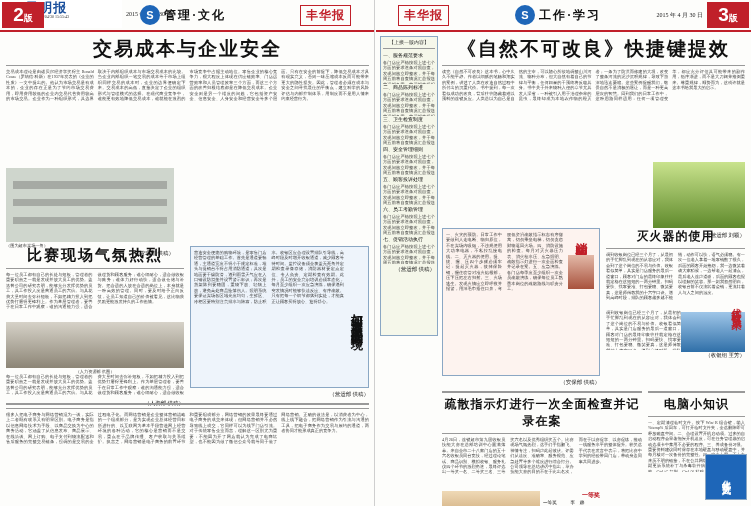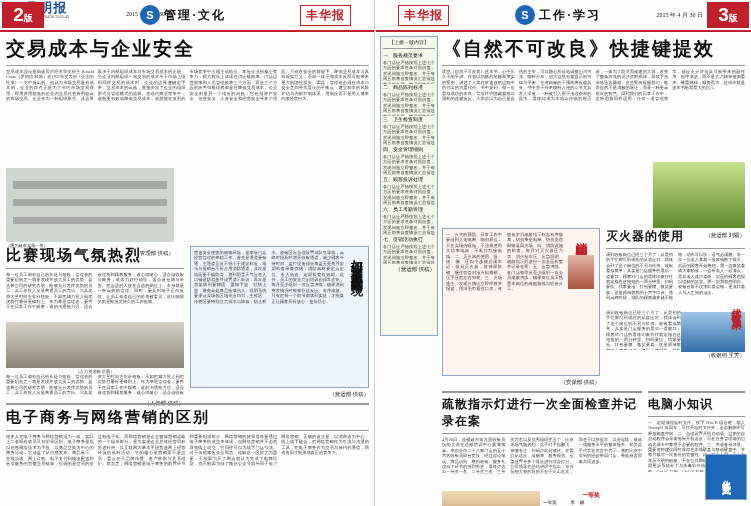--- a/index.html
+++ b/index.html
@@ -52,21 +52,21 @@
     position:absolute;top:5px;
     font-size:12px;font-weight:bold;color:#c0202a;
     letter-spacing:1px;border:1px solid #c0202a;padding:1px 5px;
   }
   .paper-name.l{left:300px;}
   .paper-name.r{left:22px;}
   .mast-date2{position:absolute;right:48px;top:11px;font-size:6px;color:#222;}
 
   
   .hl{
-    text-align:left;font-weight:bold;color:#111;
+    text-align:center;font-weight:bold;color:#111;
     font-family:Liberation Sans, sans-serif;
   }
   .hl-xl{font-size:19px;letter-spacing:2px;}
   .hl-lg{font-size:15px;letter-spacing:2px;}
   .hl-md{font-size:12px;letter-spacing:1px;}
   .hl-sm{font-size:10px;letter-spacing:1px;}
   .byline{font-size:5.5px;text-align:right;color:#222;margin-top:2px;}
   .rule{border-top:1px solid #999;margin:3px 0;}
   .rule-d{border-top:2px double #999;margin:3px 0;}
 
@@ -152,21 +152,20 @@
     <div class="boxed tint" style="position:absolute;left:190px;top:246px;width:179px;height:142px;box-sizing:border-box;padding:3px;">
       <div style="display:flex;height:100%;">
         <div class="txt cols2" style="flex:1;height:100%;overflow:hidden;">营造安全便捷的购物环境，是零售门店经营管理的基础工作。首先是通道要畅通，主通道宽度不得小于规定标准，堆头与促销台不得占用消防通道；其次是地面要干燥防滑，遇到雨雪天气应在入口铺设防滑垫并设置警示标识；再次是货架陈列要稳固，重物下放、轻物上放，避免高处商品坠落伤人。照明系统要保证卖场各区域亮度均匀，生鲜区、冷柜区要特别注意排水与除霜，防止积水。收银区应合理设置排队引导线，高峰时段及时增开收银通道，减少顾客等待时间。监控设备须全覆盖无死角并定期检查录像存储，消防器材要定点定位、专人负责、定期检查有效期。此外，员工的安全意识培训必须常态化，每月至少组织一次应急演练，确保遇到突发情况时能够快速反应、有序疏散。只有把每一个细节都落到实处，才能真正让顾客买得放心、逛得舒心。</div>
         <div class="hl hl-md vert" style="width:18px;margin-left:3px;">如何营造安全便捷的购物环境</div>
       </div>
     </div>
     <div class="byline" style="position:absolute;left:190px;top:389px;width:179px;">（营运部 供稿）</div>
 
     <div style="position:absolute;left:6px;top:400px;width:363px;">
       <div class="rule-d"></div>
-      <div class="hl hl-lg">电子商务与网络营销的区别</div>
       <div class="rule"></div>
       <div class="txt cols4" style="height:78px;overflow:hidden;">很多人把电子商务与网络营销混为一谈，实际上二者既有联系又有明显区别。电子商务是指以信息网络技术为手段、以商品交换为中心的商务活动，它涵盖了从信息发布、商品展示、在线洽谈、网上订购、电子支付到物流配送和售后服务的完整交易链条，强调的是交易的全过程电子化。而网络营销是企业整体营销战略的一个组成部分，是为实现企业总体经营目标所进行的、以互联网为基本手段营造网上经营环境的各种活动，它的核心是营销而不是交易，重点在于品牌传播、客户获取与关系维护。换言之，网络营销是电子商务的前置环节和重要组成部分，网络营销的效果最终要通过电子商务的成交来体现；但网络营销并不必然导致线上成交，它同样可以为线下门店引流。对于传统零售企业而言，理解这一区别尤为重要：不能因为开了网店就认为完成了电商转型，也不能因为做了微信公众号就等同于做了网络营销。正确的做法是，以消费者为中心，线上线下融合，把网络营销作为引流与沟通的工具，把电子商务作为交易与履约的通道，两者协同才能形成真正的竞争力。</div>
 
     </div>
   </div>
 
   <div class="half right">
 
     <div class="masthead">
       <div class="pageno r">

